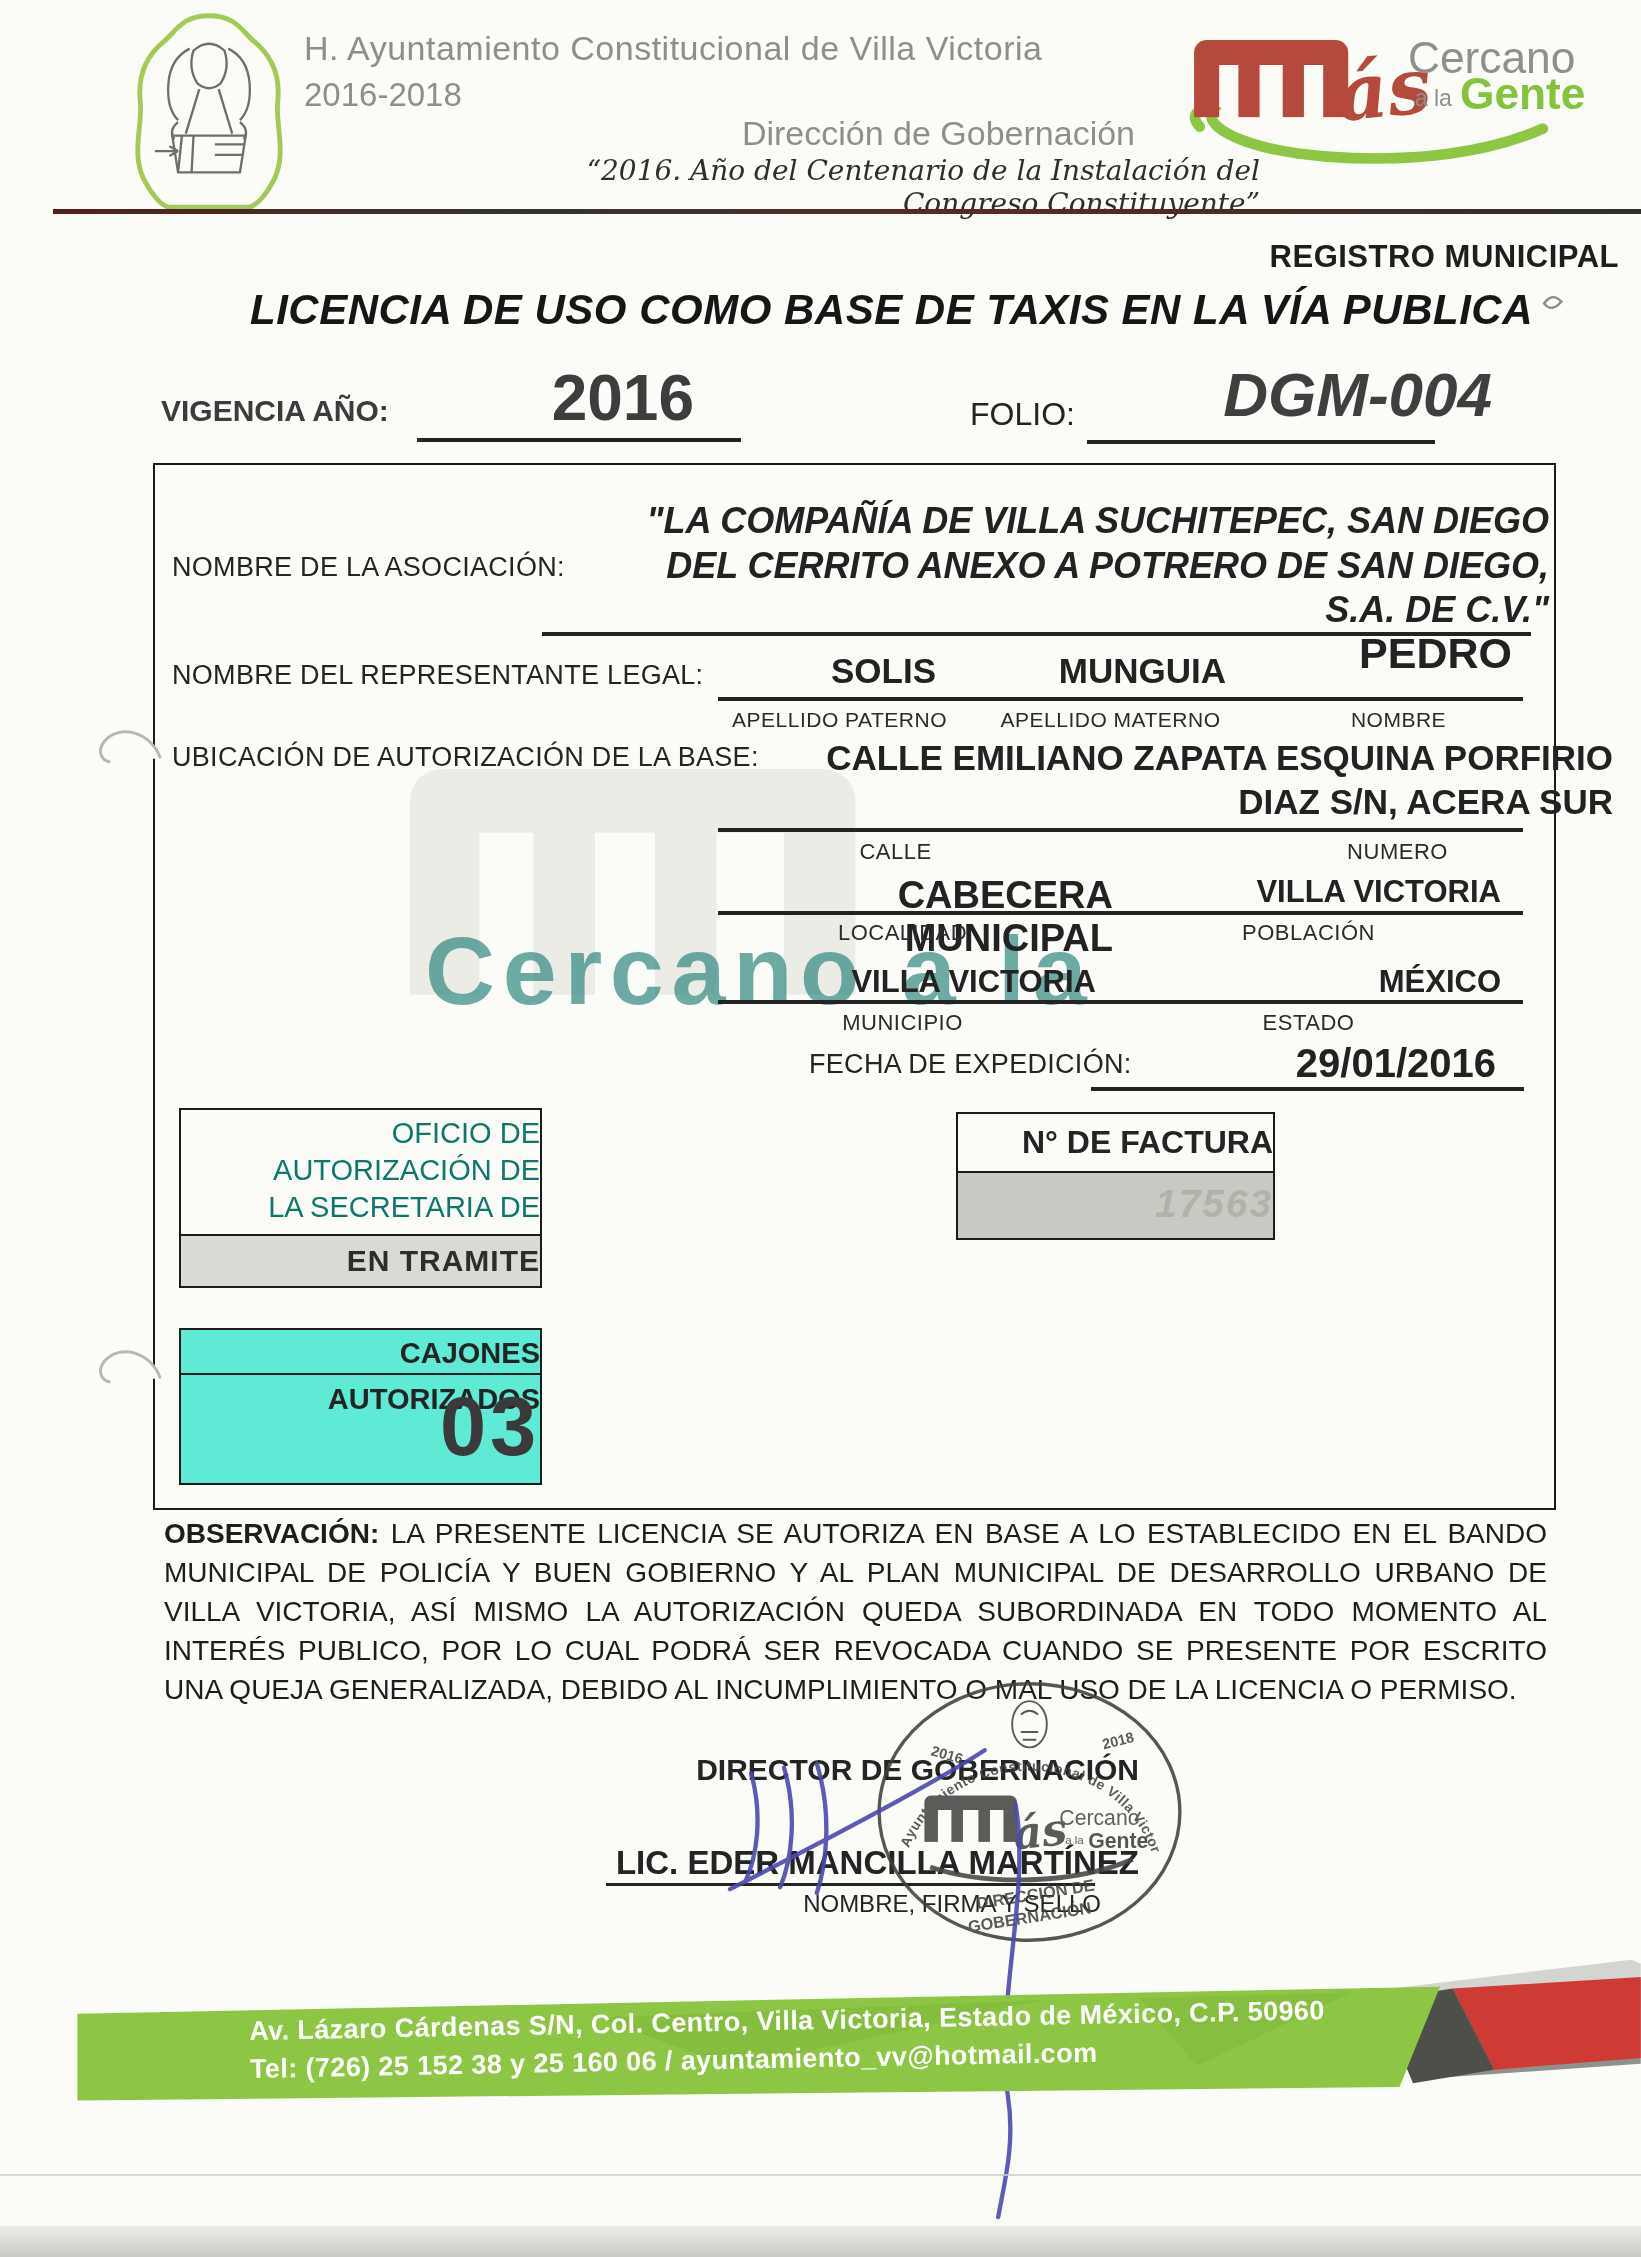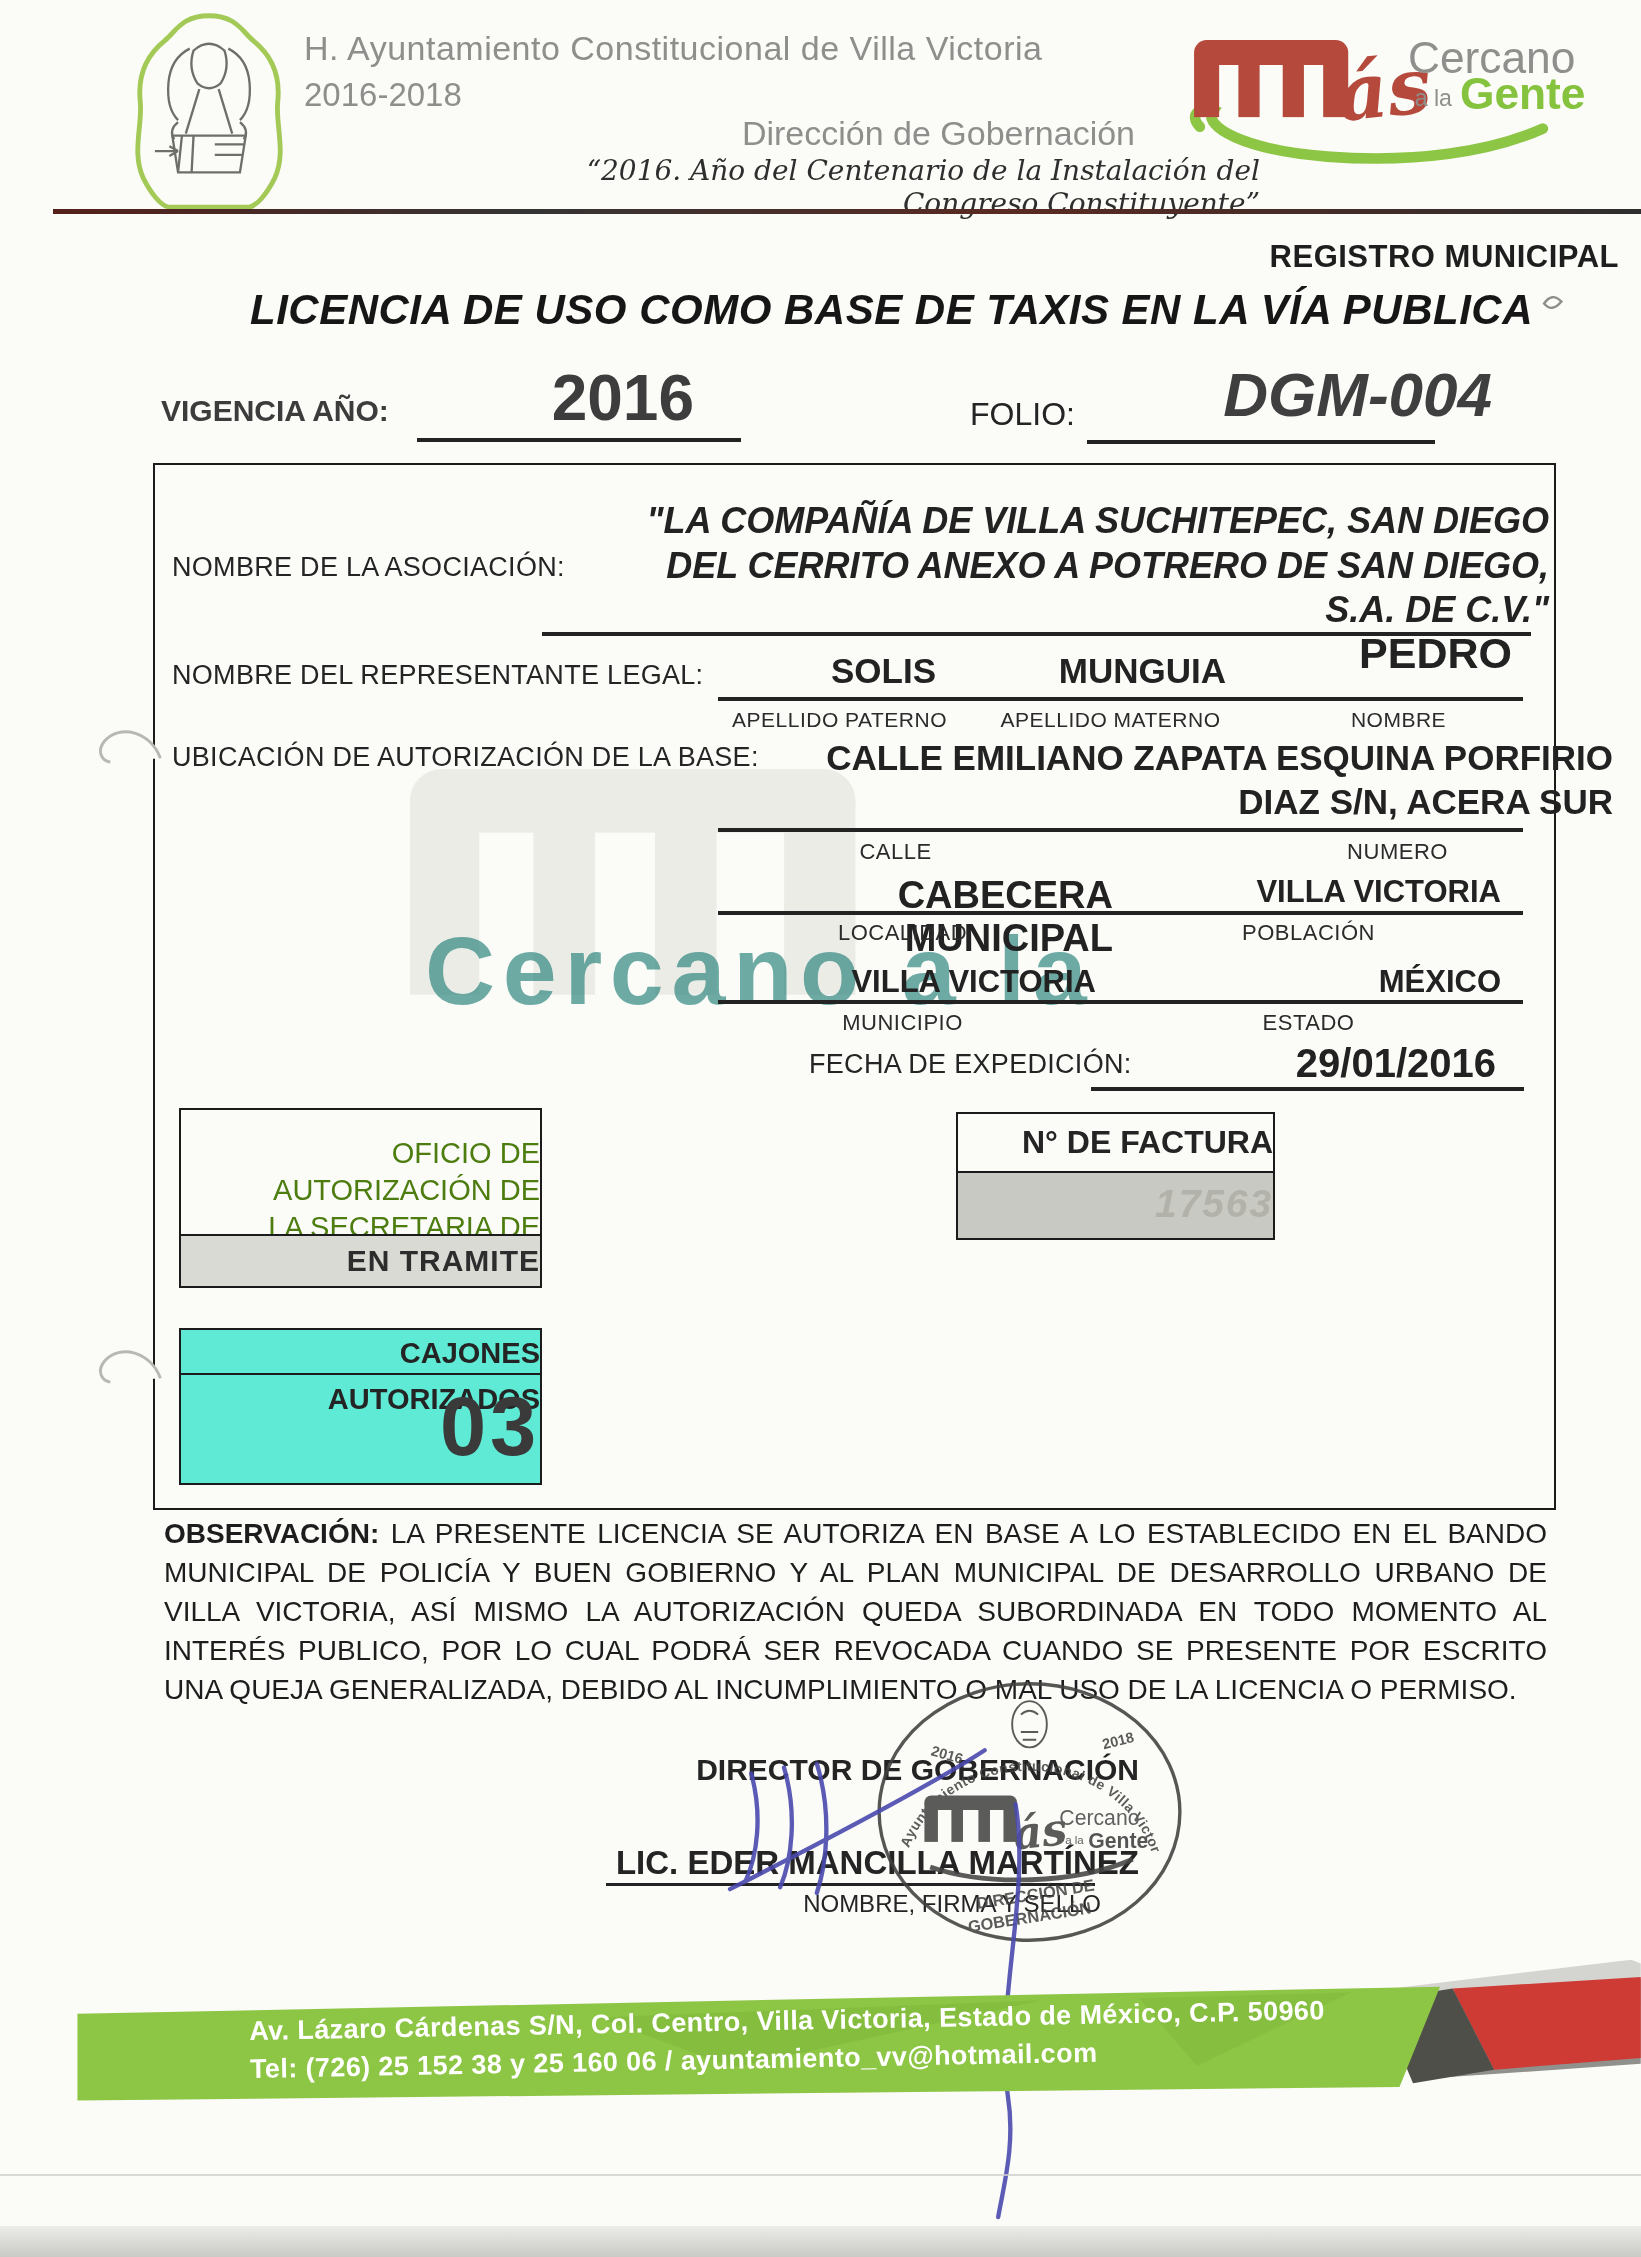--- a/index.html
+++ b/index.html
@@ -122,21 +122,21 @@
   <div class="abs ctr val" style="left:1115px;top:964px;width:386px;font-size:31px">MÉXICO</div>
   <div class="abs uline" style="left:718px;top:1000px;width:805px"></div>
   <div class="abs cap" style="left:806px;top:1010px;width:193px;font-size:22px">MUNICIPIO</div>
   <div class="abs cap" style="left:1212px;top:1010px;width:193px;font-size:22px">ESTADO</div>
 
   <div class="abs lbl" style="left:809px;top:1049px">FECHA DE EXPEDICIÓN:</div>
   <div class="abs ctr val" style="left:1110px;top:1041px;width:386px;font-size:40px">29/01/2016</div>
   <div class="abs uline" style="left:1091px;top:1087px;width:433px"></div>
 
   <div class="abs" style="left:179px;top:1108px;width:359px;height:176px;border:2.9px solid #1b1b1b;background:#fbfbf8">
-    <div class="ctr" style="padding-top:25px;font-size:29px;line-height:37px;color:#4d7c0f">
+    <div class="ctr" style="padding-top:5px;font-size:29px;line-height:37px;color:#0f766e">
       <div>OFICIO DE AUTORIZACIÓN DE</div>
       <div>LA SECRETARIA DE</div>
       <div>TRANSPORTE</div>
     </div>
     <div class="abs ctr" style="left:0;right:0;bottom:0;height:50px;background:#dadad5;border-top:2.9px solid #1b1b1b;font-size:30px;font-weight:bold;letter-spacing:1px;line-height:50px;color:#2d2d2d">EN TRAMITE</div>
   </div>
 
   <div class="abs" style="left:956px;top:1112px;width:315px;height:124px;border:2.9px solid #1b1b1b;background:#fbfbf8">
     <div class="ctr" style="height:53px;line-height:56px;font-size:32px;font-weight:bold;color:#242424">N° DE FACTURA</div>
     <div class="abs ctr" style="left:0;right:0;bottom:0;height:65px;background:#c9c9c3;border-top:2.9px solid #1b1b1b;line-height:62px;font-size:39px;font-weight:bold;font-style:italic;color:#b2b2aa;letter-spacing:1.9px">17563</div>

